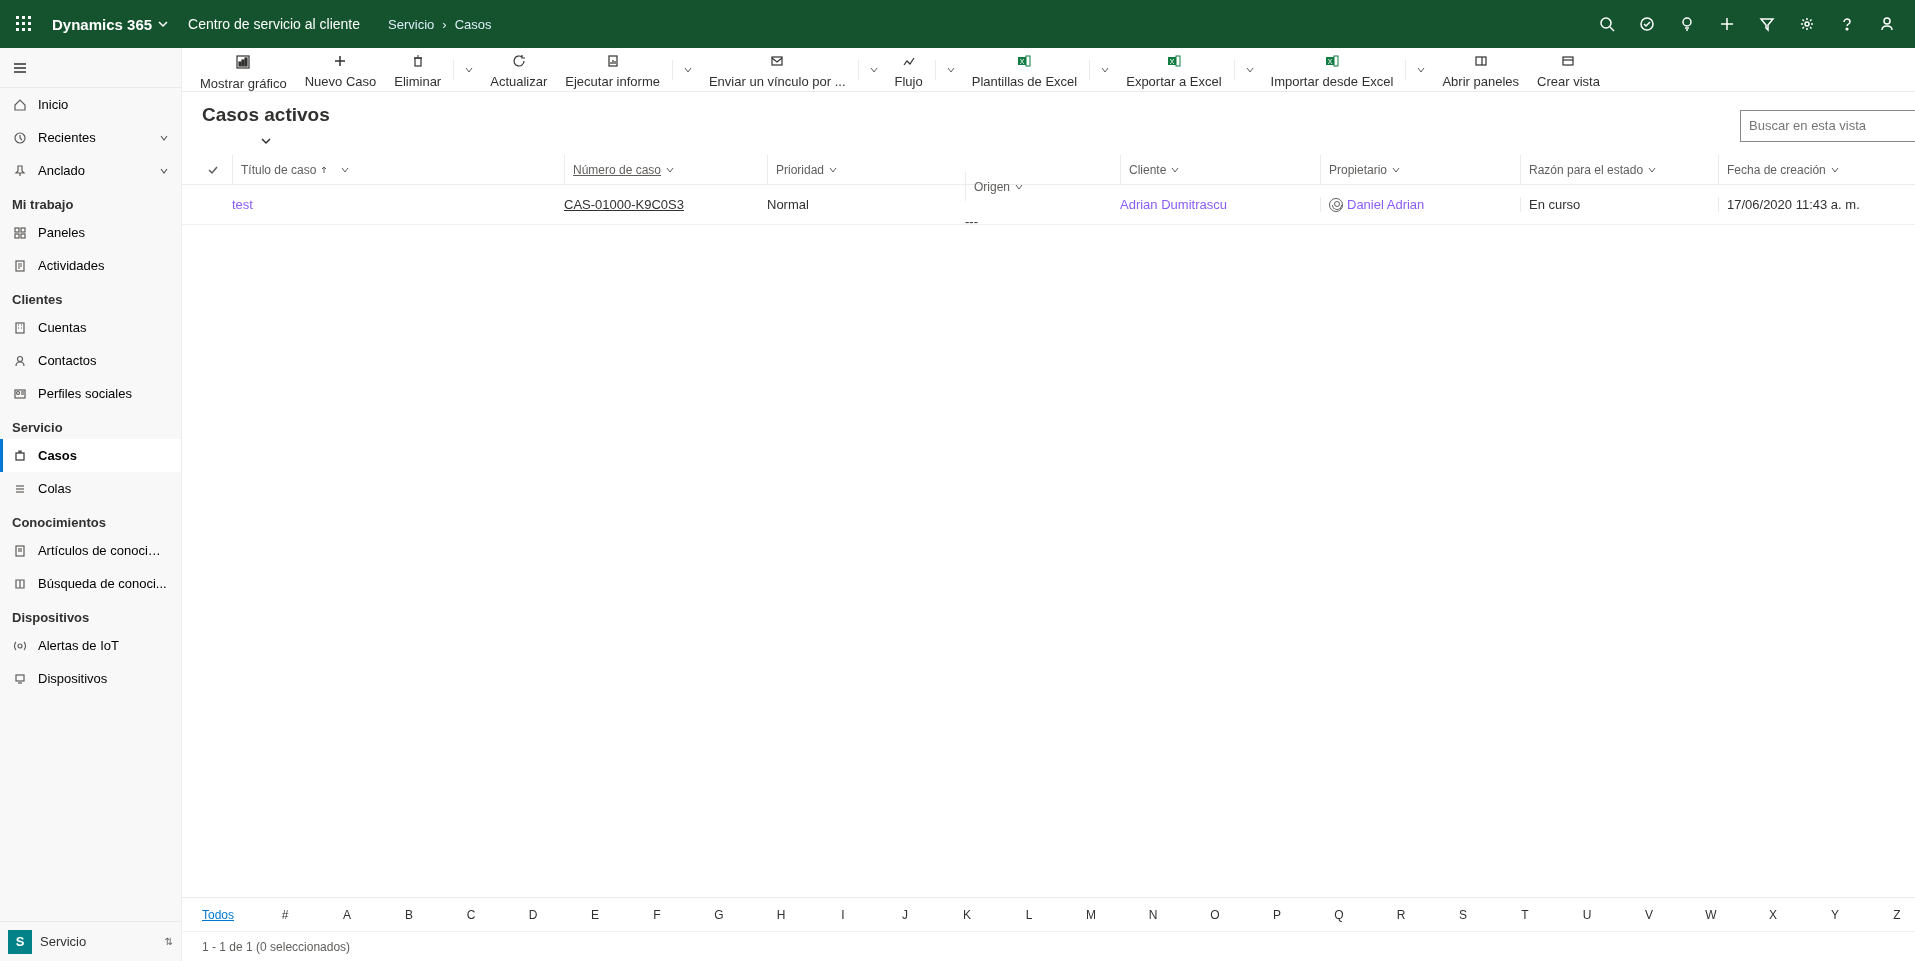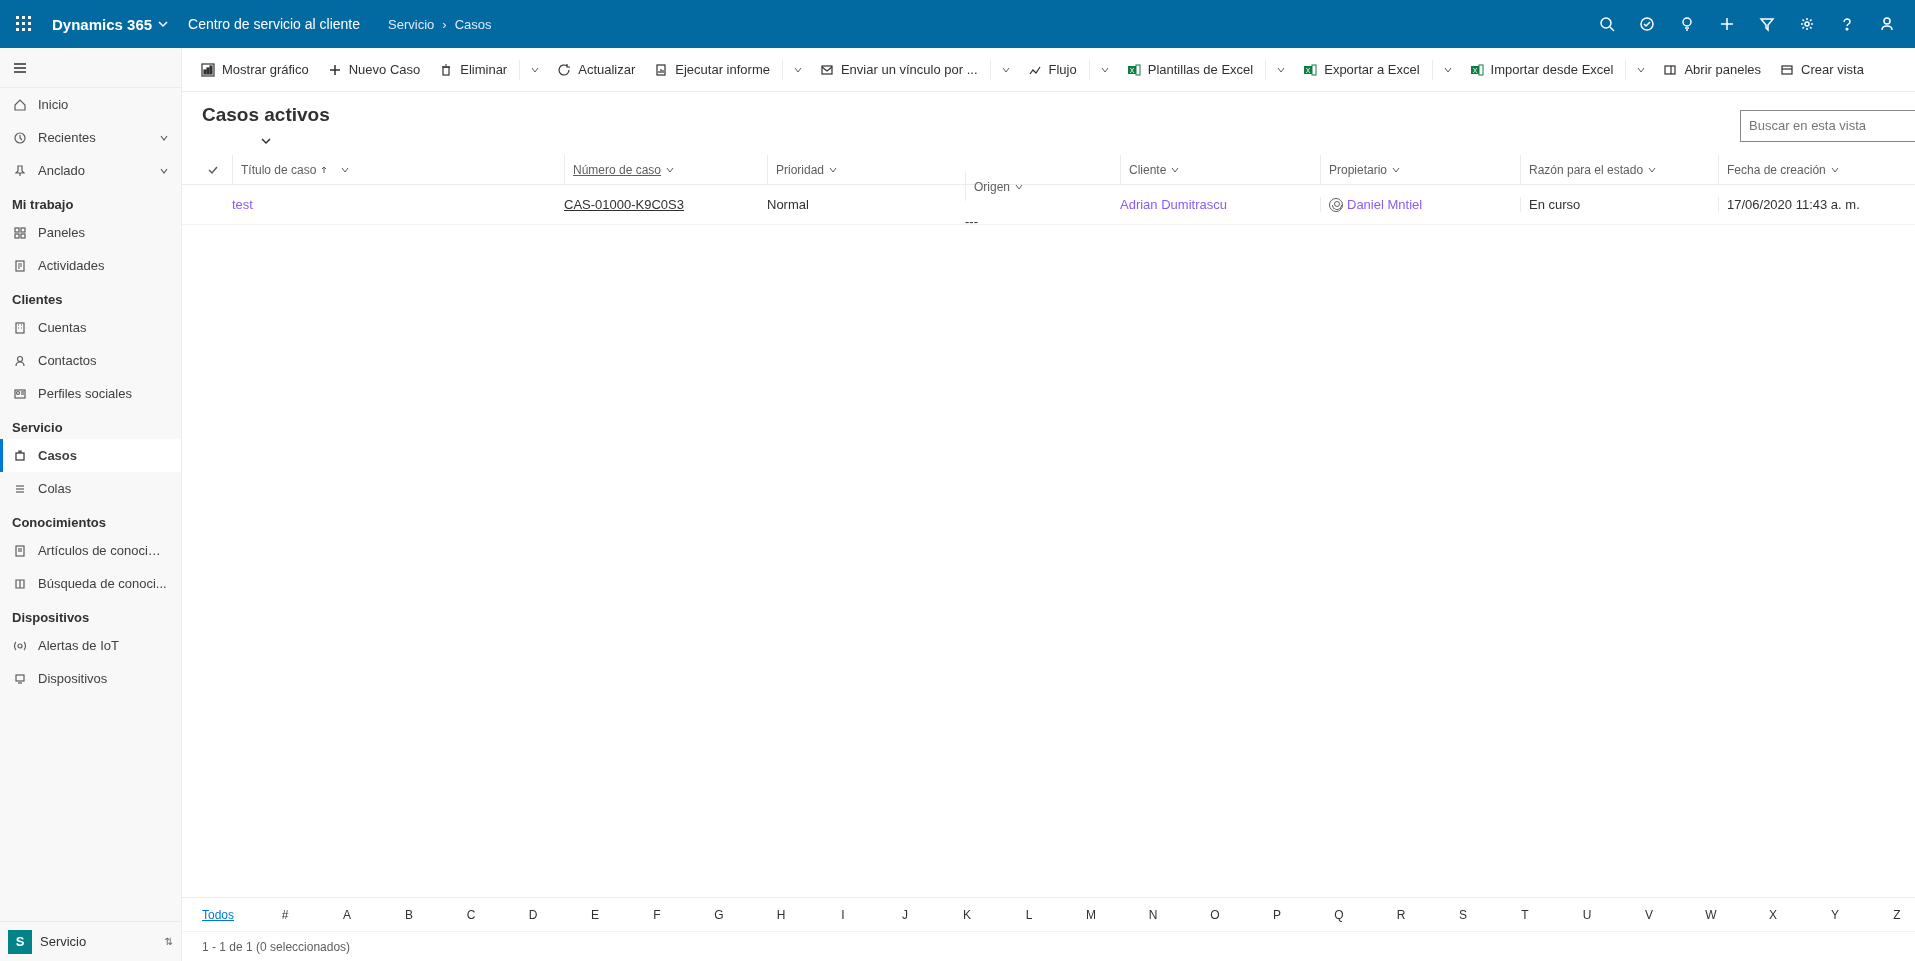--- a/index.html
+++ b/index.html
@@ -1,48 +1,48 @@
 <!DOCTYPE html>
 <html><head>
 <meta charset="utf-8">
 <style>
 * { margin: 0; padding: 0; box-sizing: border-box; font-family: "Segoe UI", -apple-system, sans-serif; }
 body { width: 1915px; height: 961px; overflow: hidden; background: #fff; color: #323130; font-size: 13px; }
 
 
-.navbar { height: 48px; background: #0369a1; color: #fff; display: flex; align-items: center; padding: 0 8px; }
+.navbar { height: 48px; background: #14532d; color: #fff; display: flex; align-items: center; padding: 0 8px; }
 .navbar-left { display: flex; align-items: center; gap: 12px; }
 .waffle { width: 32px; height: 32px; display: flex; align-items: center; justify-content: center; cursor: pointer; }
 .brand { font-size: 15px; font-weight: 600; display: flex; align-items: center; gap: 6px; }
 .navbar-app { font-size: 14px; margin-left: 8px; }
 .breadcrumb-nav { margin-left: 16px; font-size: 13px; display: flex; align-items: center; gap: 8px; color: #deecf9; }
 .navbar-right { margin-left: auto; display: flex; align-items:center; }
 .nav-icon { width: 40px; height: 48px; display:flex; align-items:center; justify-content:center; cursor:pointer; color:#fff; }
 
 
 .app-body { display: flex; height: calc(100% - 48px); }
 
 
 .sidebar { width: 182px; background: #f8f8f8; border-right: 1px solid #edebe9; display:flex; flex-direction:column; }
 .hamburger { height: 40px; display:flex; align-items:center; padding-left: 12px; border-bottom:1px solid #edebe9; cursor:pointer; }
 .side-scroll { flex:1; overflow:auto; }
-.side-item { height: 33px; display:flex; align-items:center; padding: 0 12px; gap:10px; cursor:pointer; font-size:13px; color:#404040; }
+.side-item { height: 33px; display:flex; align-items:center; padding: 0 12px; gap:10px; cursor:pointer; font-size:13px; color:#000000; }
 .side-item.selected { background:#fff; border-left:3px solid #0078d4; padding-left:9px; font-weight:600; }
 .side-item .chev { margin-left:auto; }
 .side-section { padding: 10px 12px 4px; font-size:13px; font-weight:600; color:#323130; }
 .side-icon-slot { width: 16px; display:flex; justify-content:center; color:#605e5c; }
 .side-label { white-space: nowrap; overflow:hidden; text-overflow:ellipsis; }
 .app-switcher { height: 40px; border-top:1px solid #edebe9; display:flex; align-items:center; padding:0 8px; gap:8px; cursor:pointer;}
 .app-switcher .sq { width: 24px; height:24px; background:#038387; color:#fff; display:flex; align-items:center; justify-content:center; font-weight:600; font-size:13px; }
 .app-switcher .arrows { margin-left:auto; color:#605e5c; font-size:10px; }
 
 
 .main { flex:1; display:flex; flex-direction:column; position:relative; }
 .cmdbar { height: 44px; border-bottom:1px solid #edebe9; display:flex; align-items:center; padding:0 10px; gap:2px; }
-.cmd { height:32px; display:flex; align-items:center; gap:6px; padding:0 8px; cursor:pointer; font-size:13px; color:#323130; white-space:nowrap; }
+.cmd { height:32px; display:flex; align-items:center; gap:6px; padding:0 8px; cursor:pointer; font-size:13px; color:#323130; white-space:nowrap;flex-direction:column; }
 .cmd-ico { width:16px; height:16px; display:flex; align-items:center; justify-content:center; }
 .cmd-split { width:22px; height:32px; display:flex; align-items:center; justify-content:center; cursor:pointer; color:#605e5c; }
 .cmd-sep { width:1px; height:20px; background:#edebe9; margin:0 2px; }
 
 .content-top { padding: 12px 20px 8px; display:flex; align-items:center; }
 .view-title { font-size:19px; font-weight:600; display:flex; align-items:center; gap:6px; cursor:pointer;flex-direction:column; }
 .view-title svg { margin-top:3px; }
 .view-search { margin-left:auto; width:188px; height:32px; border:1px solid #8a8886; display:flex; align-items:center; padding:0 8px; gap:6px; }
 .view-search input { border:none; outline:none; flex:1; font-size:13px; }
 
@@ -575,21 +575,21 @@
             <span class="link">test</span>
           </div>
           <div class="col-number">CAS-01000-K9C0S3</div>
           <div class="col-priority">Normal</div>
           <div class="col-origin">---</div>
           <div class="col-client">
             <span class="link">Adrian Dumitrascu</span>
           </div>
           <div class="col-owner owner-cell">
             <span class="owner-ico"></span>
-            <span class="link">Daniel Mntiel</span>
+            <span class="link">Daniel Adrian</span>
           </div>
           <div class="col-reason">En curso</div>
           <div class="col-date">17/06/2020 11:43 a. m.</div>
         </div>
       </div>
 
     <div class="alpha-bar" id="alpha-bar">
         <span class="all">Todos</span>
         <span>#</span>
         <span>A</span>

